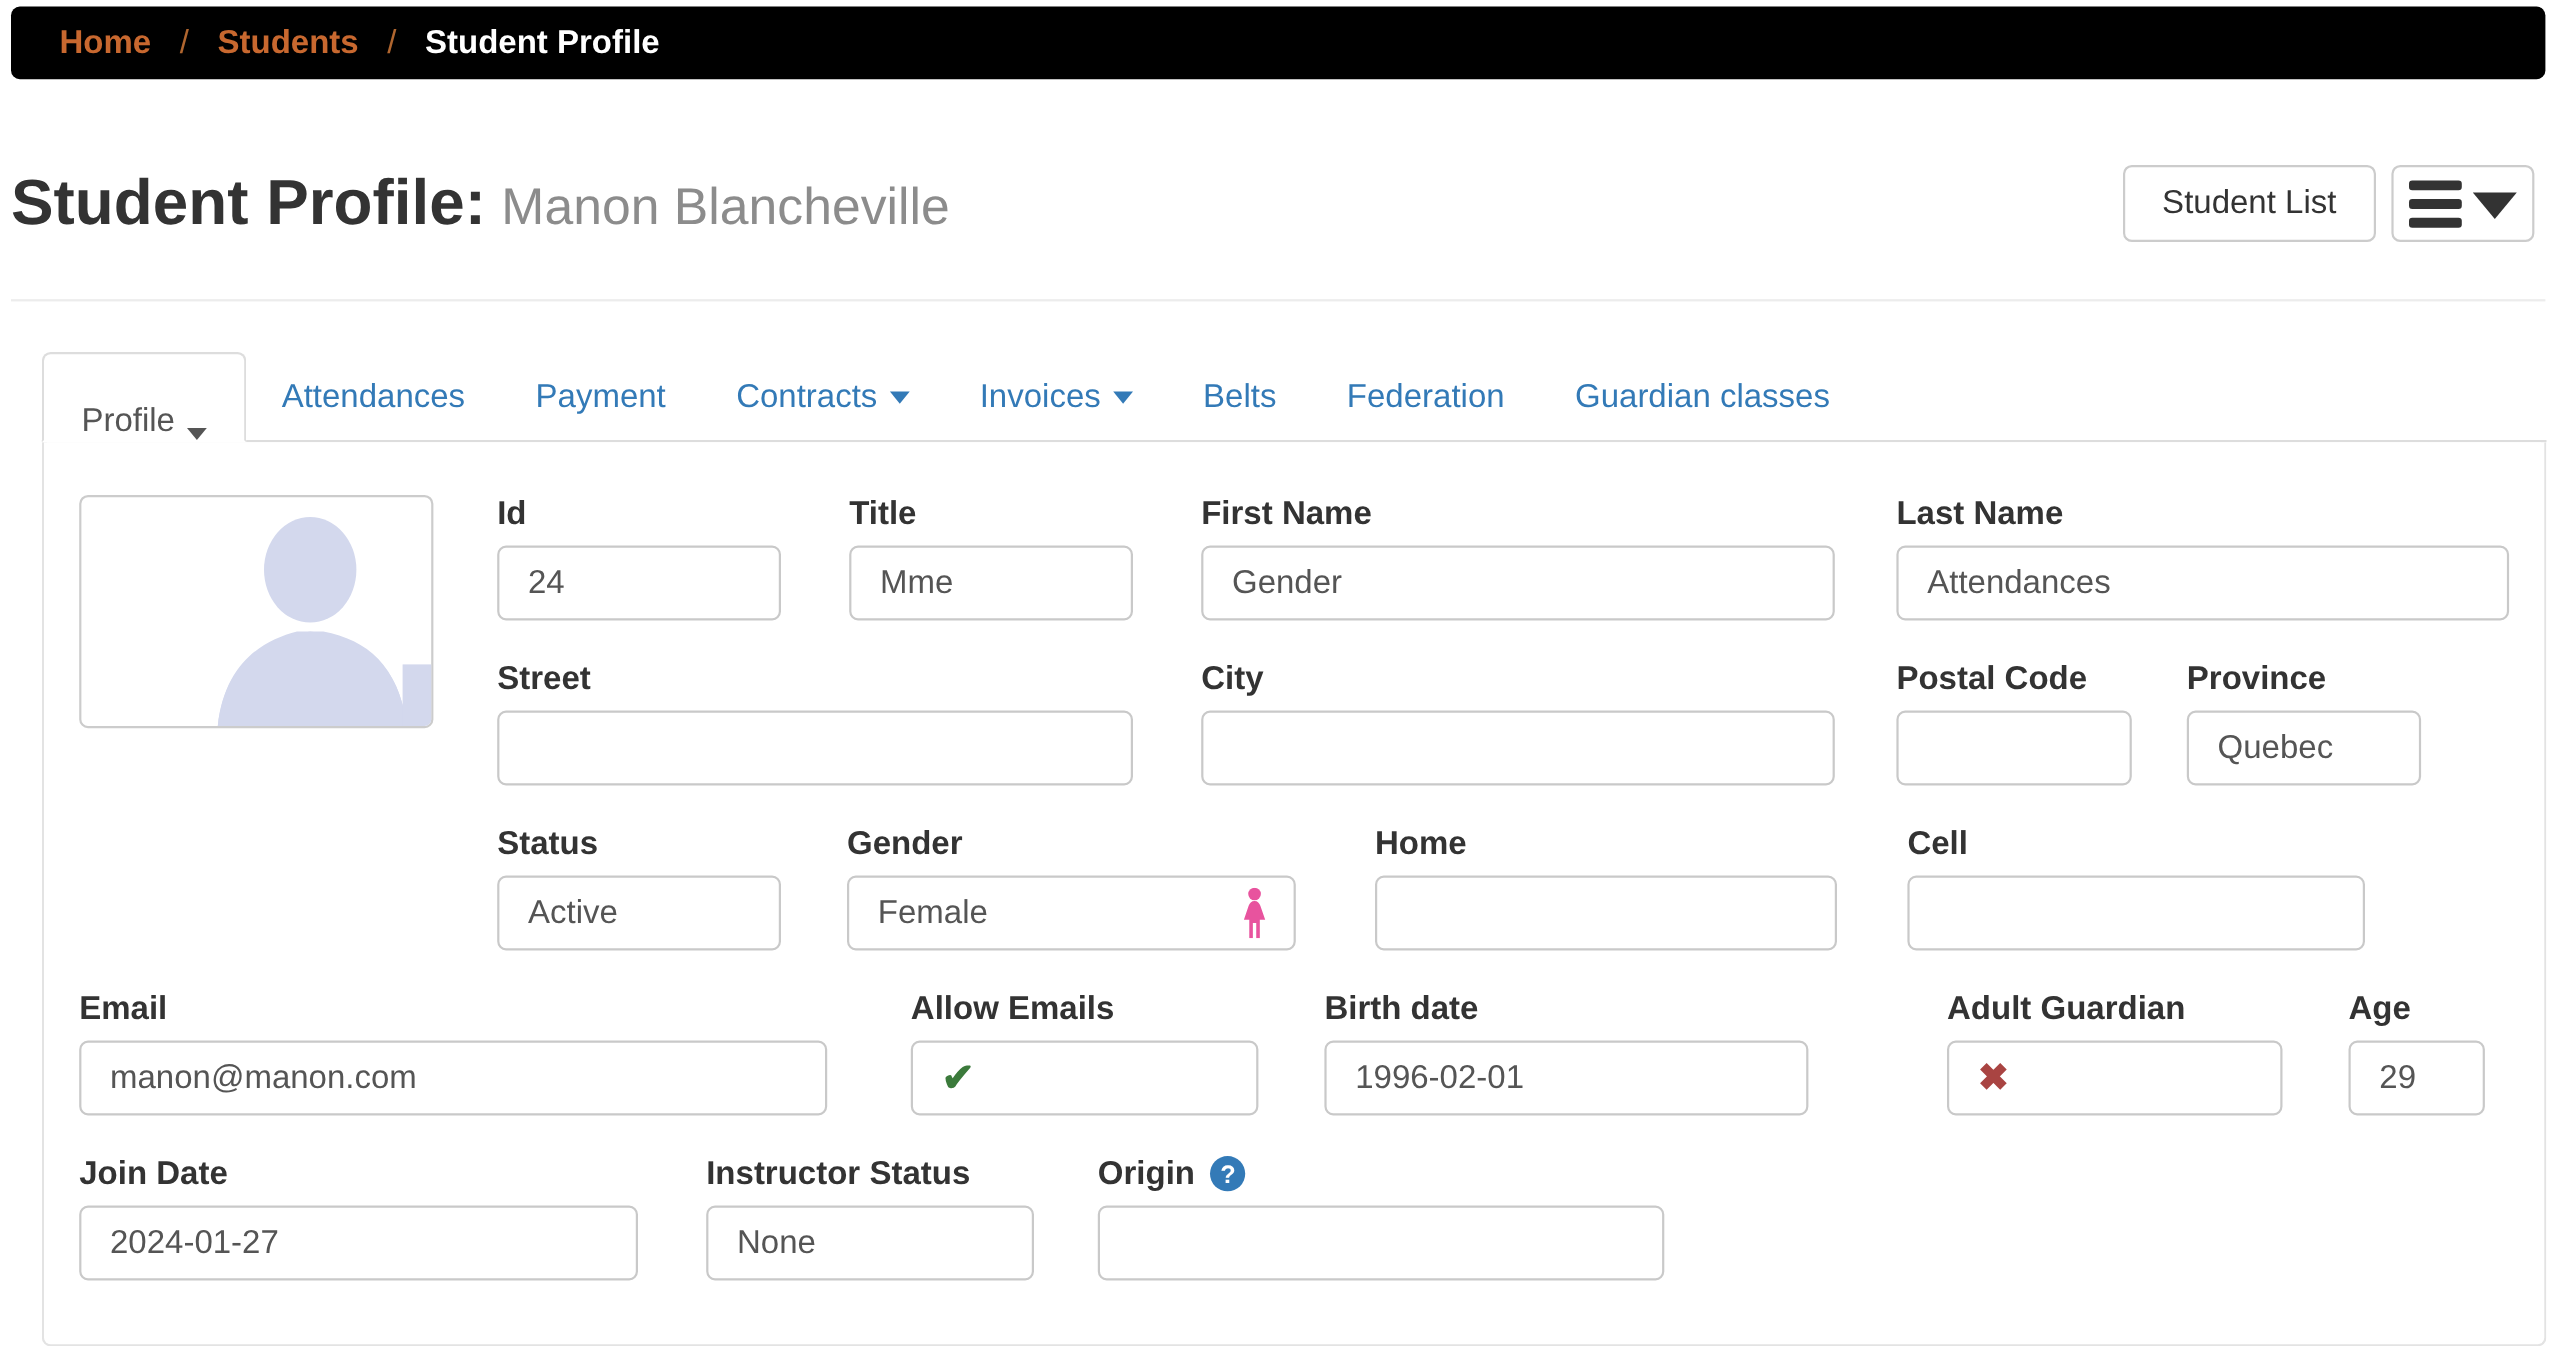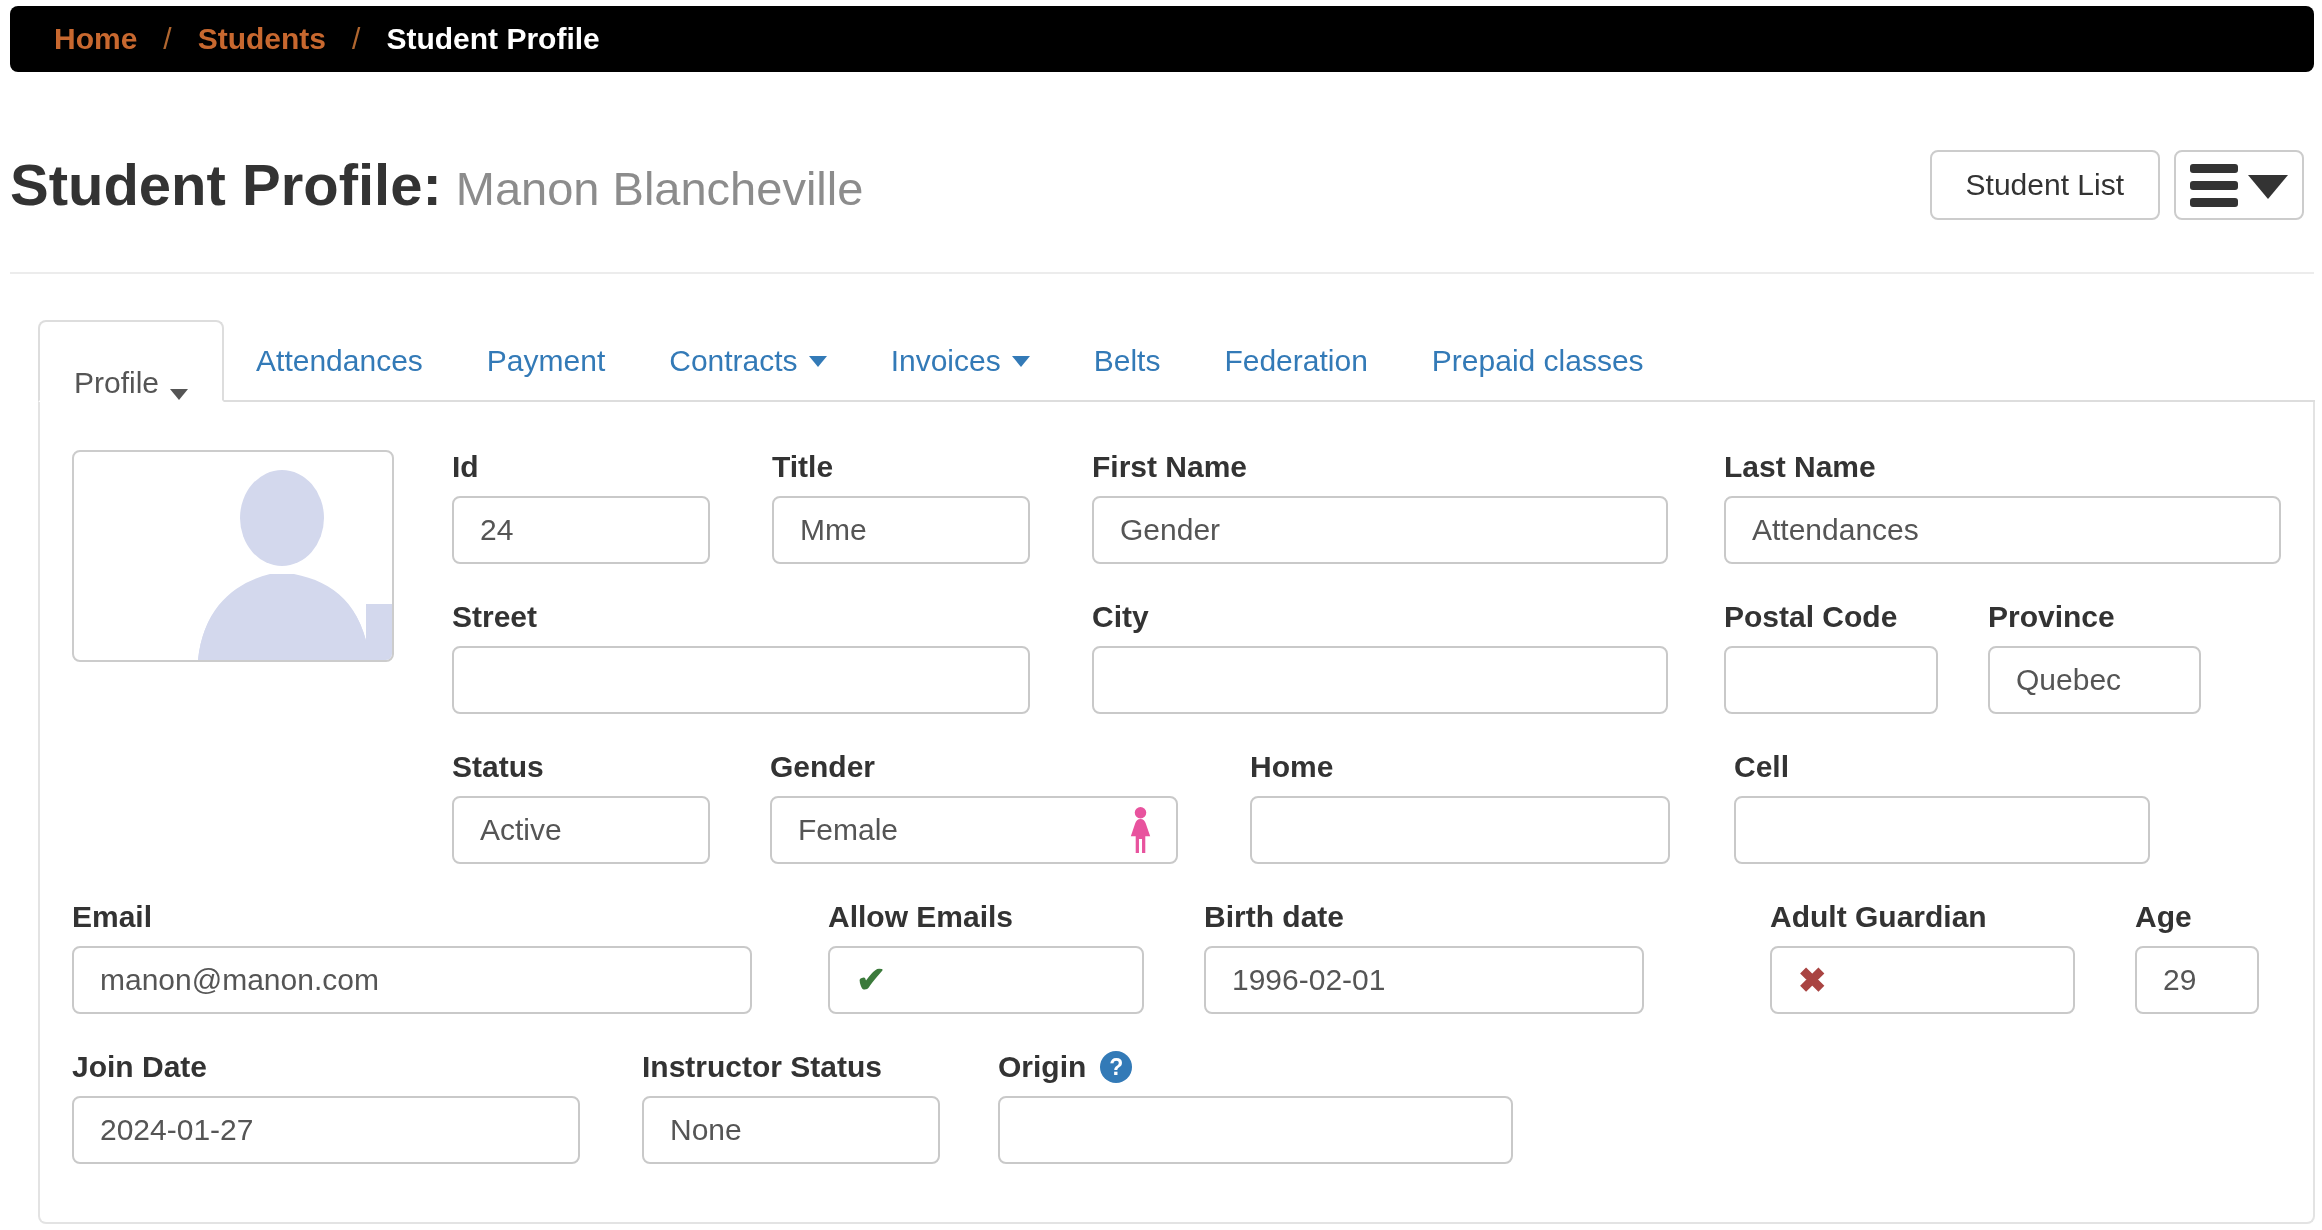--- a/index.html
+++ b/index.html
@@ -141,21 +141,21 @@
   <a class="tab-link">
     <span>Contracts</span>
     <span class="caret"></span>
   </a>
   <a class="tab-link">
     <span>Invoices</span>
     <span class="caret"></span>
   </a>
   <a class="tab-link">Belts</a>
   <a class="tab-link">Federation</a>
-  <a class="tab-link">Prepaid classes</a>
+  <a class="tab-link">Guardian classes</a>
 </div>
 
 <section class="panel">
 
   <div class="top-section">
 
     <div class="avatar-box">
       <svg width="244" height="196" viewBox="0 0 122 98">
         <g fill="#D3D8ED">
           <ellipse cx="66" cy="27" rx="21" ry="24"></ellipse>

